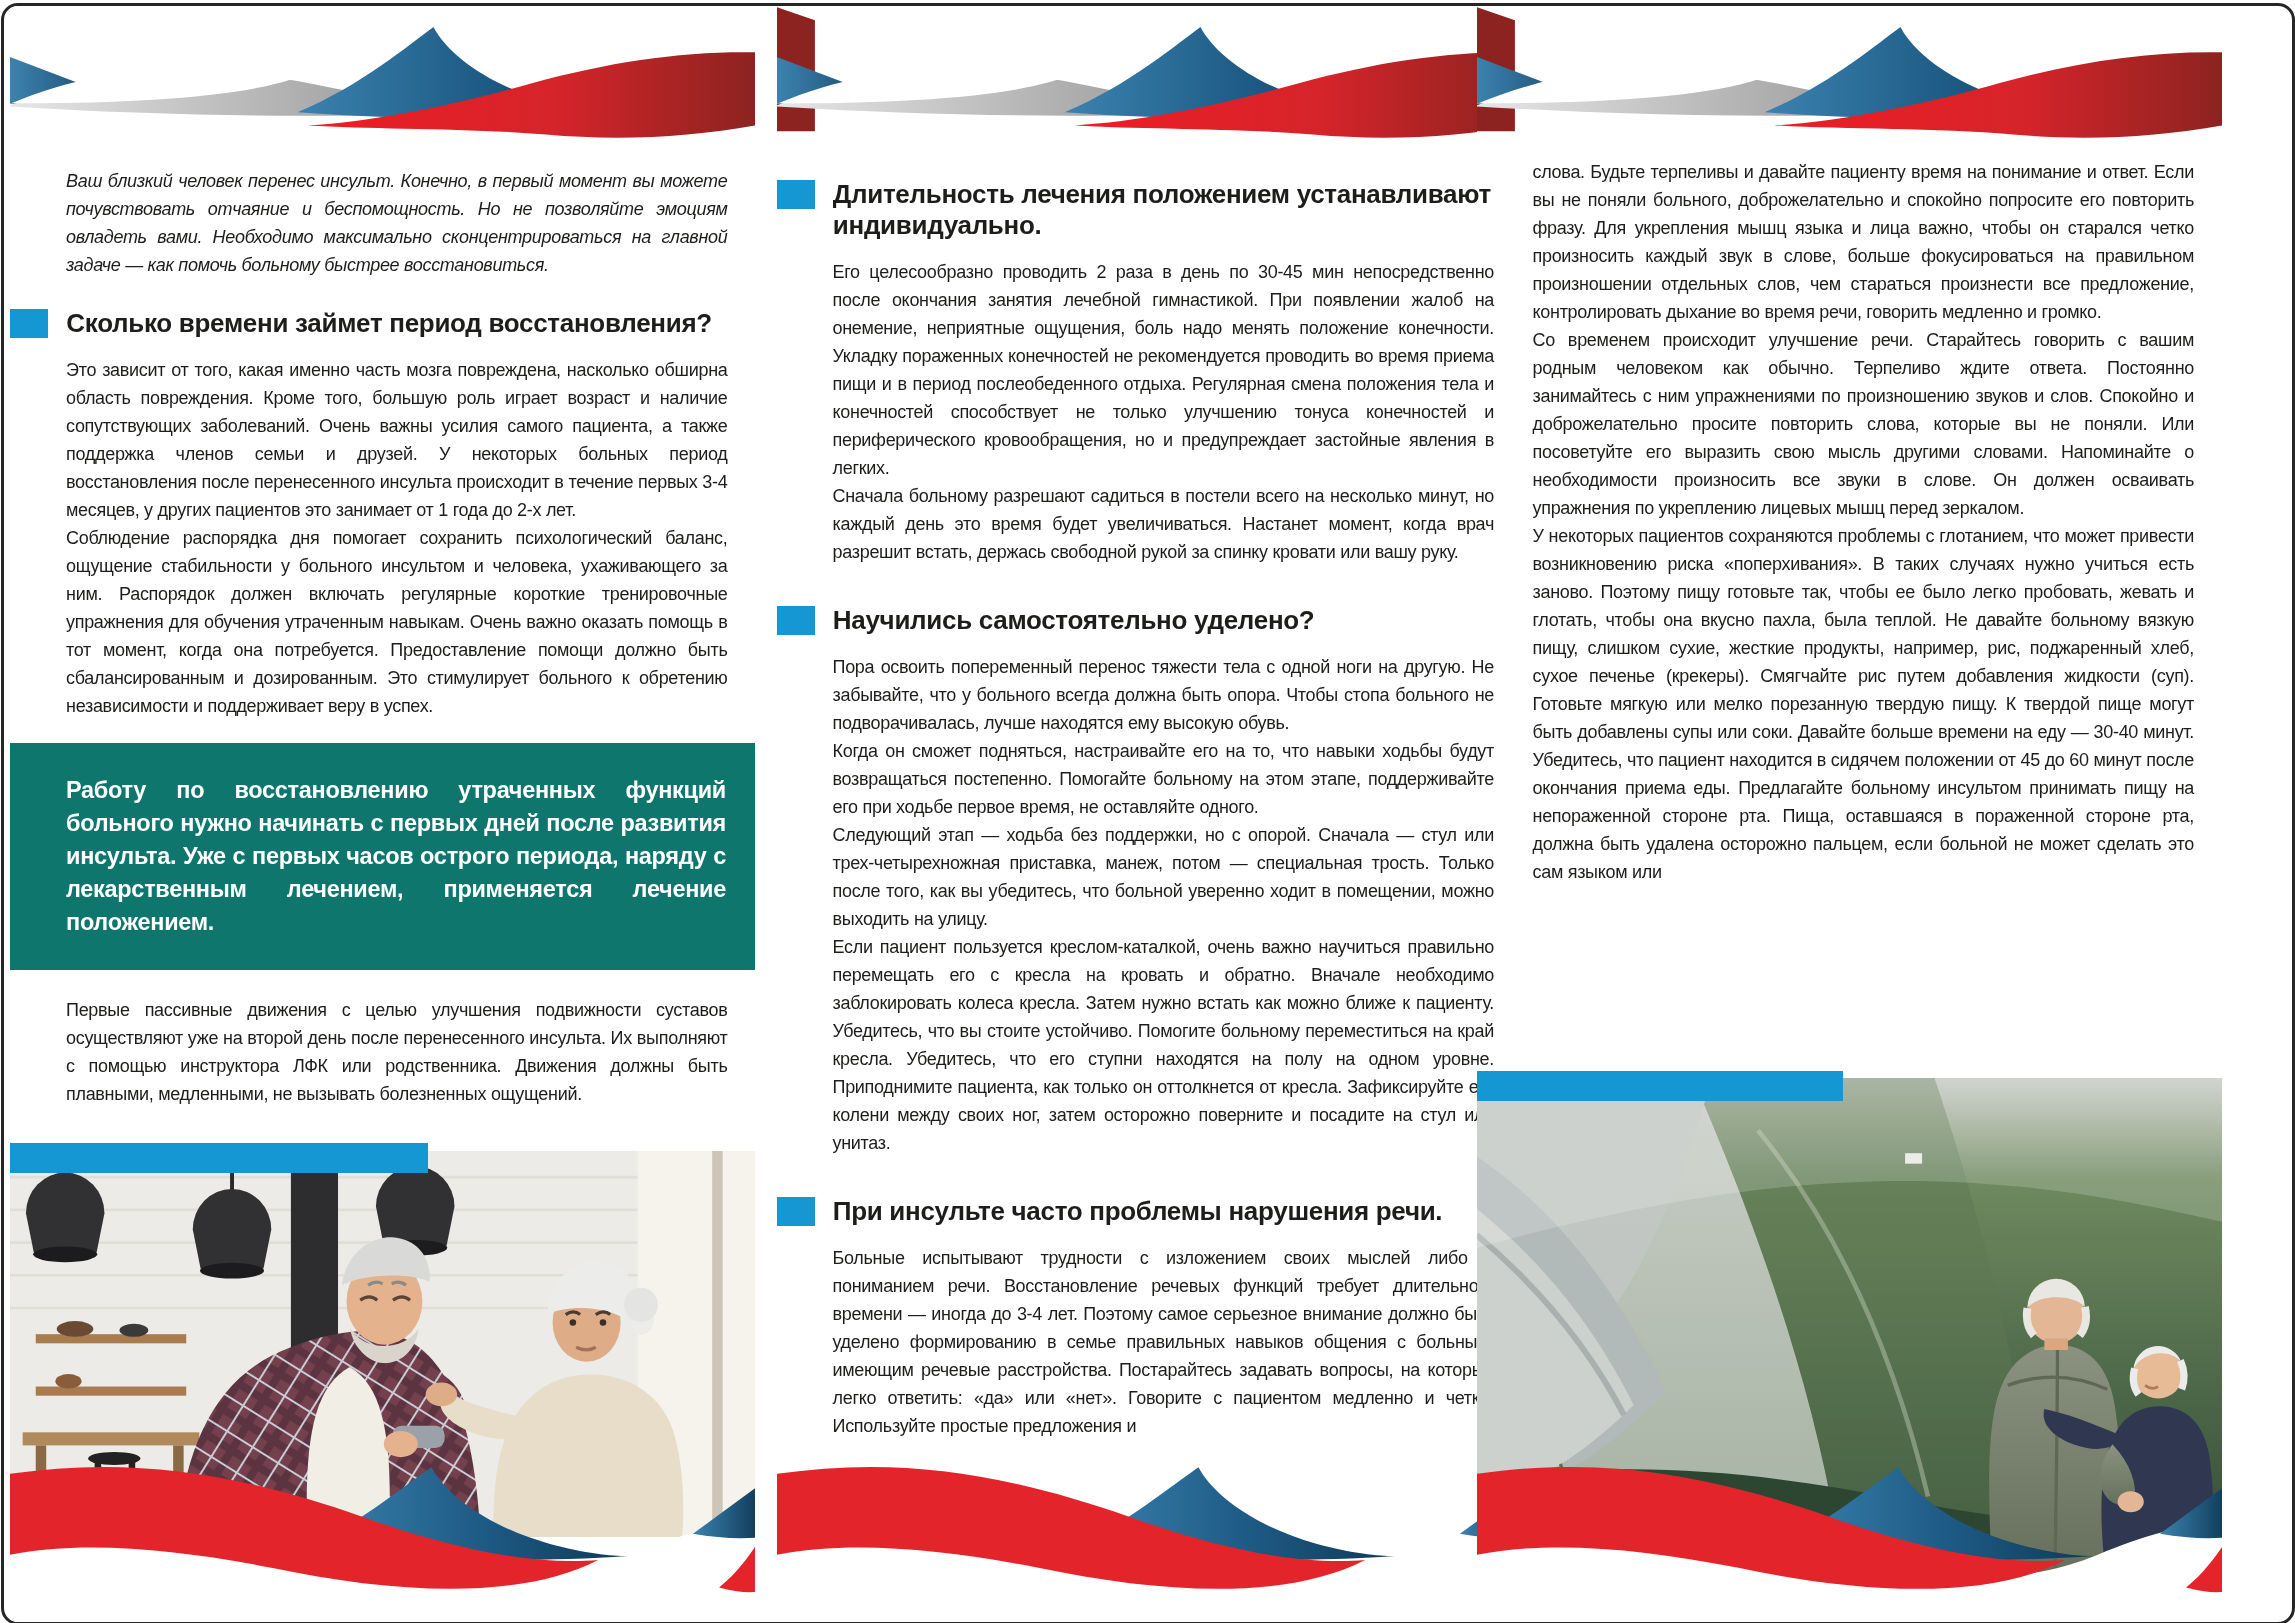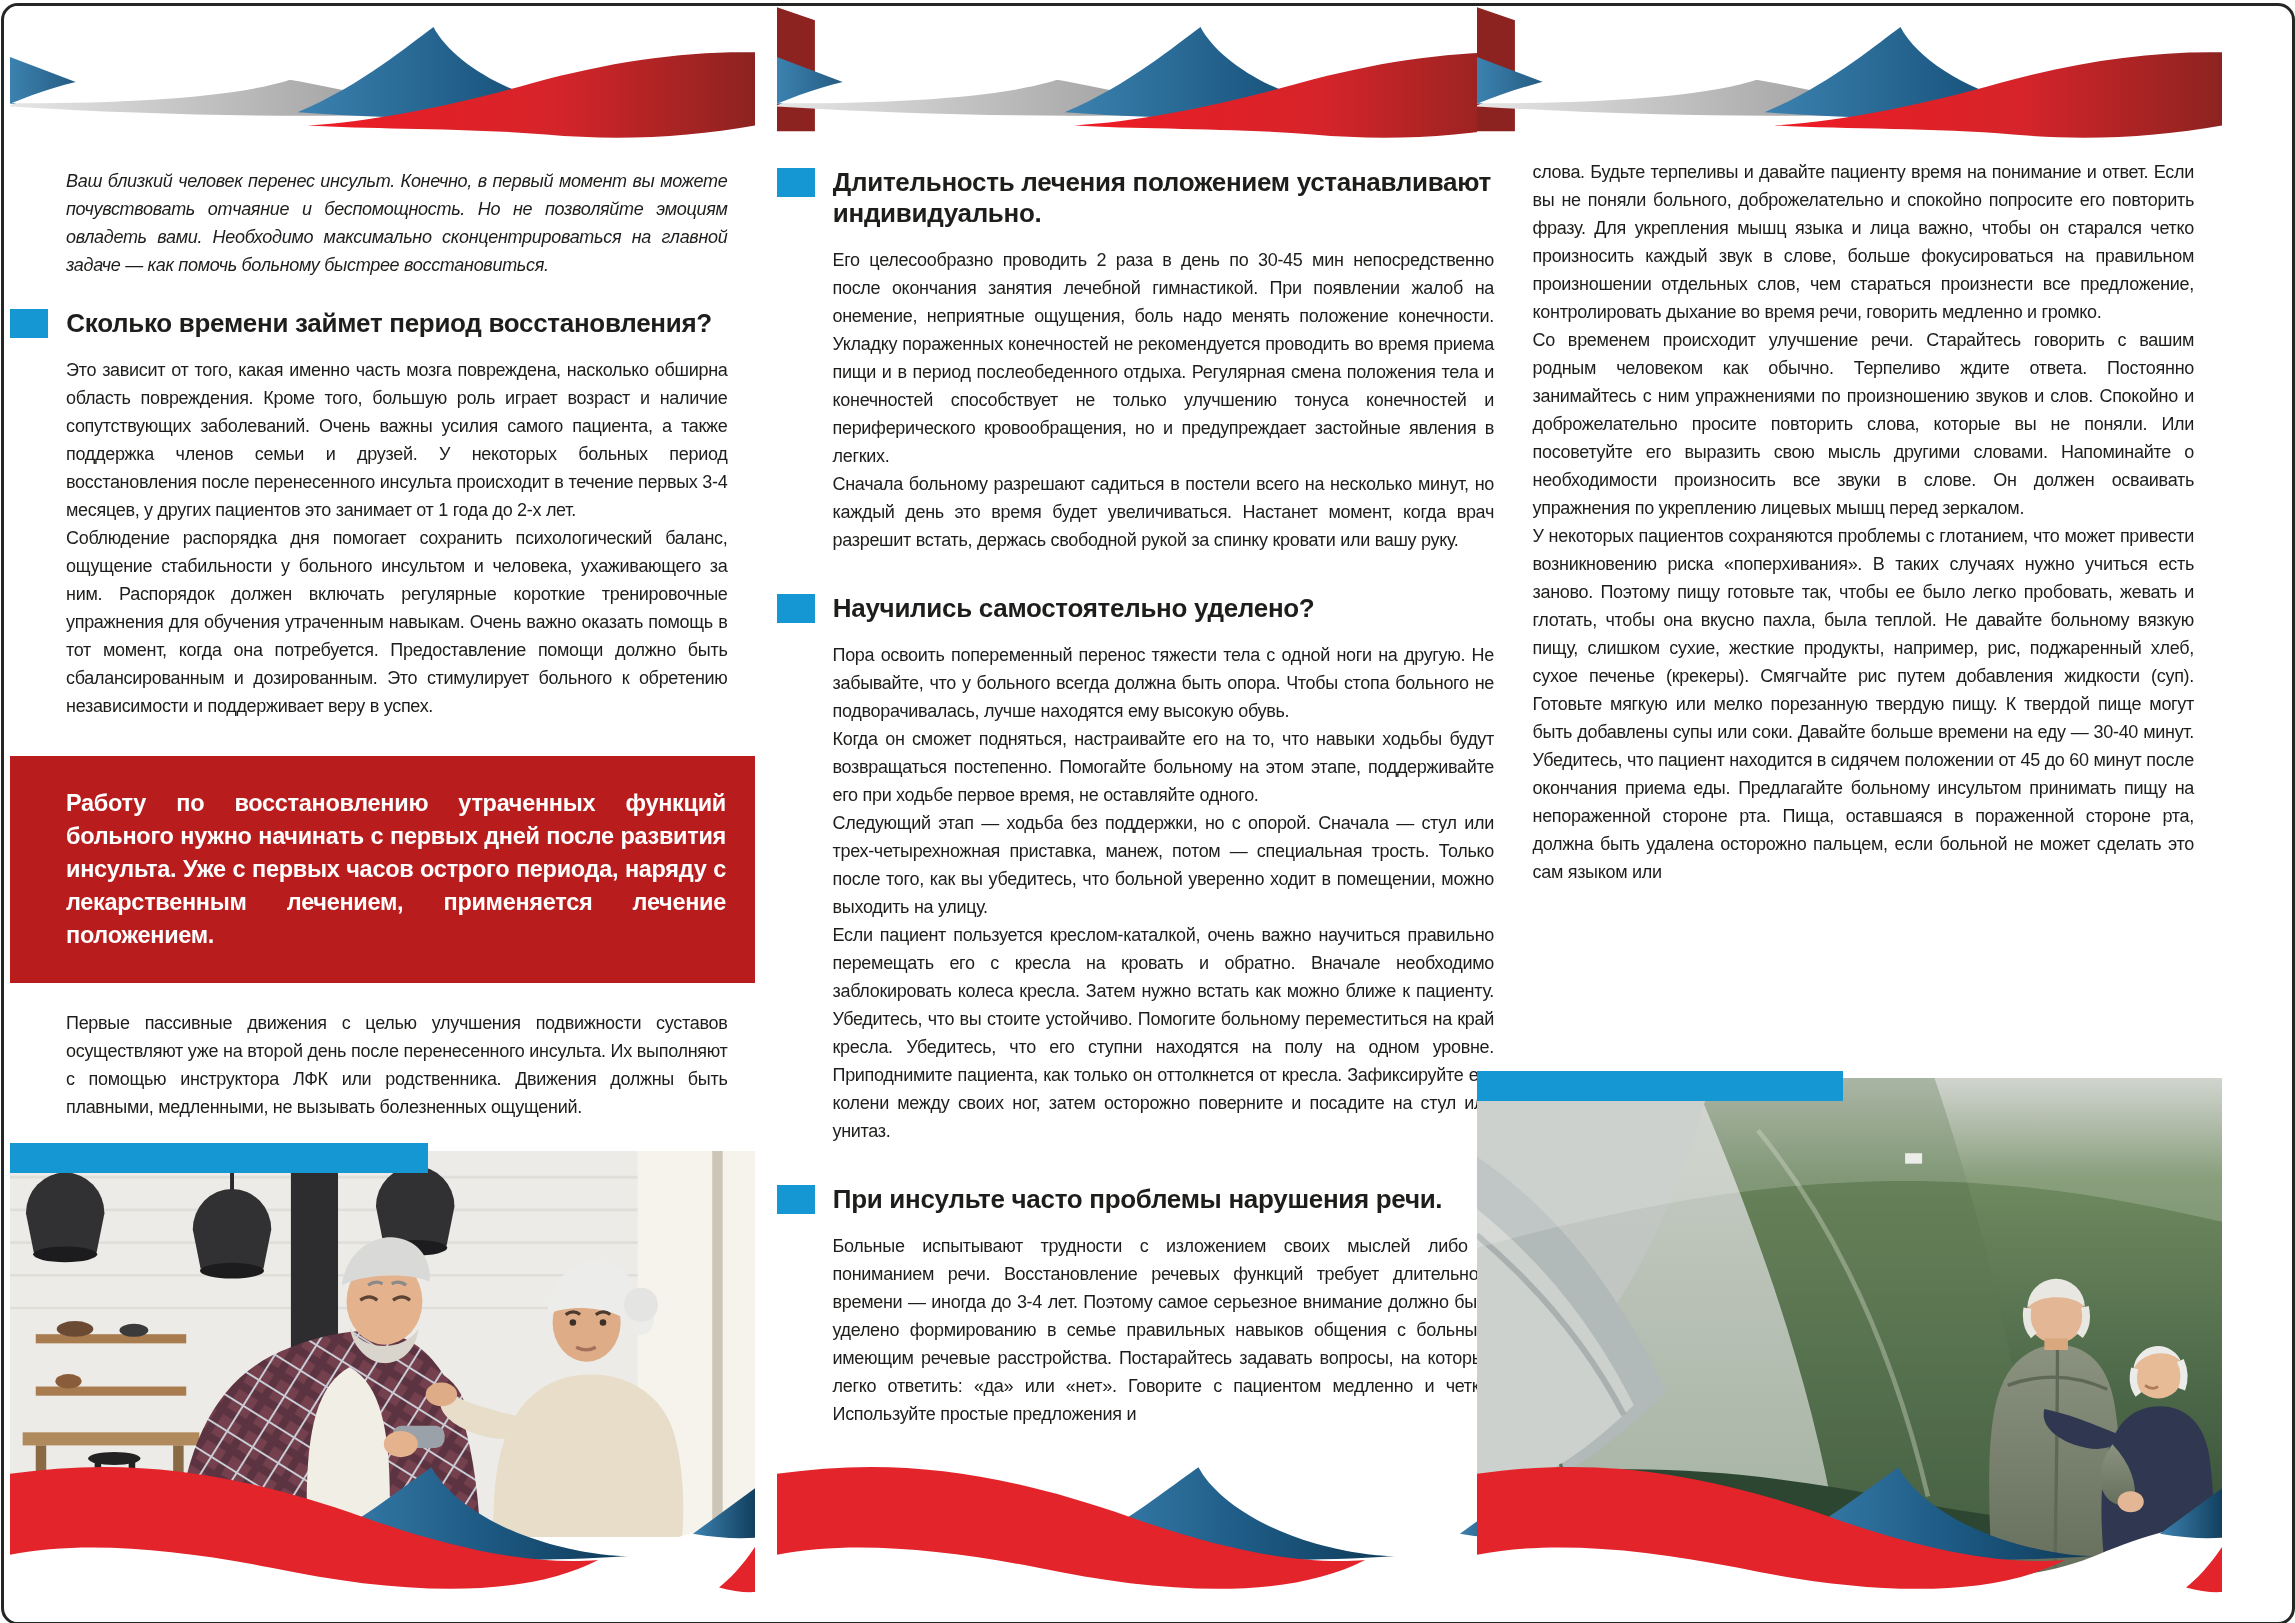--- a/index.html
+++ b/index.html
@@ -19,22 +19,22 @@
     font-size:18px;line-height:28px;letter-spacing:-0.3px;margin:0;
     text-align:justify;
   }
   p.intro{font-style:italic;margin-bottom:29px;}
   .heading-row{display:flex;align-items:flex-start;margin:23.5px 0 17px -56px;}
   .bullet{flex:0 0 38px;height:29px;background:#1497d3;margin-right:18.3px;margin-top:1.3px;}
   h2.hd{
     font-size:26px;line-height:31px;margin:0;font-weight:bold;letter-spacing:-0.3px;
   }
   .hl-box{
-    background:#b91c1c;color:#ffffff;font-weight:bold;
-    margin:36px -27.5px 26px -56px;padding:31px 29px 31px 56px;
+    background:#0f766e;color:#ffffff;font-weight:bold;
+    margin:23px -27.5px 26px -56px;padding:31px 29px 31px 56px;
     font-size:23.5px;line-height:33px;letter-spacing:-0.3px;text-align:justify;
   }
   .photo{position:absolute;left:0;right:0;z-index:4;overflow:hidden;}
   .photo svg{display:block;width:100%;height:100%;}
   .photo-kitchen{top:1145px;height:386px;}
   .photo-coast{top:1072px;height:497px;}
   .photo-bar{position:absolute;height:30px;background:#1497d3;z-index:5;left:0;}
   .bar-kitchen{top:1137px;width:418px;}
   .bar-coast{top:1065px;width:366px;}
   .mt{margin-top:27.5px;}
@@ -199,21 +199,21 @@
       <rect width="1140" height="210" fill="#ffffff"></rect>
       <path d="M0,20 L58,40 L58,210 L0,210 Z" fill="#8c2320" transform="translate(0,-18)"></path>
       <path d="M0,78 L178,146 C120,153 60,154 0,150 Z" fill="url(#gNavy)"></path>
       <path d="M0,152 C150,96 300,86 465,120 C560,139 625,152 700,162 C520,172 260,170 0,154 Z" fill="url(#gGray)"></path>
       <path d="M0,150 C140,92 280,82 432,112 C350,140 180,150 0,149 Z" fill="#ffffff"></path>
       <path d="M440,163 C540,120 612,58 648,32 C672,78 742,126 832,149 C900,164 942,167 962,167 C800,177 600,175 440,163 Z" fill="url(#gNavyPeak)"></path>
       <path d="M455,183 C560,177 682,151 800,118 C920,85 1032,69 1140,71 L1140,183 C1040,201 932,207 820,197 C700,187 560,189 455,183 Z" fill="url(#gRed)"></path>
     </svg>
 
     <div class="content">
-      <div class="heading-row" style="margin-top:0">
+      <div class="heading-row" style="margin-top:12px">
         <span class="bullet"></span>
         <h2 class="hd">Длительность лечения положением устанавливают индивидуально.</h2>
       </div>
       <p class="body">Его целесообразно проводить 2 раза в день по 30-45 мин непосредственно после окончания занятия лечебной гимнастикой. При появлении жалоб на онемение, неприятные ощущения, боль надо менять положение конечности. Укладку пораженных конечностей не рекомендуется проводить во время приема пищи и в период послеобеденного отдыха. Регулярная смена положения тела и конечностей способствует не только улучшению тонуса конечностей и периферического кровообращения, но и предупреждает застойные явления в легких.</p>
       <p class="body">Сначала больному разрешают садиться в постели всего на несколько минут, но каждый день это время будет увеличиваться. Настанет момент, когда врач разрешит встать, держась свободной рукой за спинку кровати или вашу руку.</p>
       <div class="heading-row" style="margin-top:39px">
         <span class="bullet"></span>
         <h2 class="hd">Научились самостоятельно уделено?</h2>
       </div>
       <p class="body">Пора освоить попеременный перенос тяжести тела с одной ноги на другую. Не забывайте, что у больного всегда должна быть опора. Чтобы стопа больного не подворачивалась, лучше находятся ему высокую обувь.</p>

